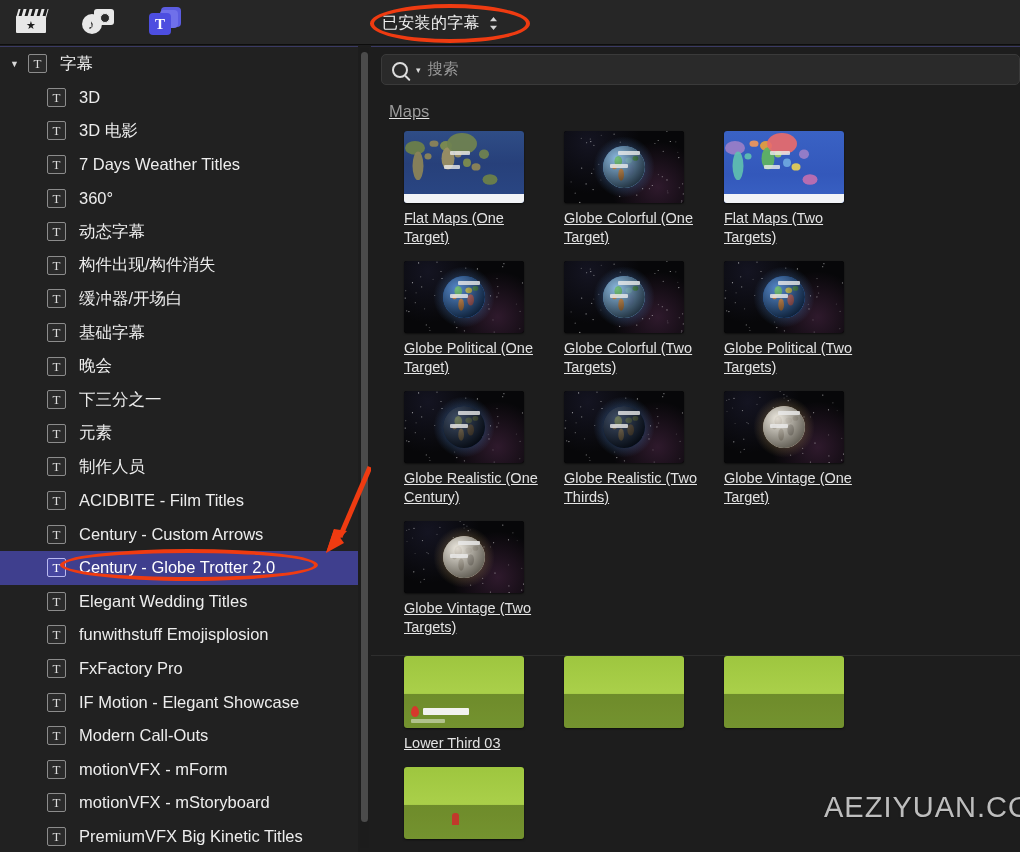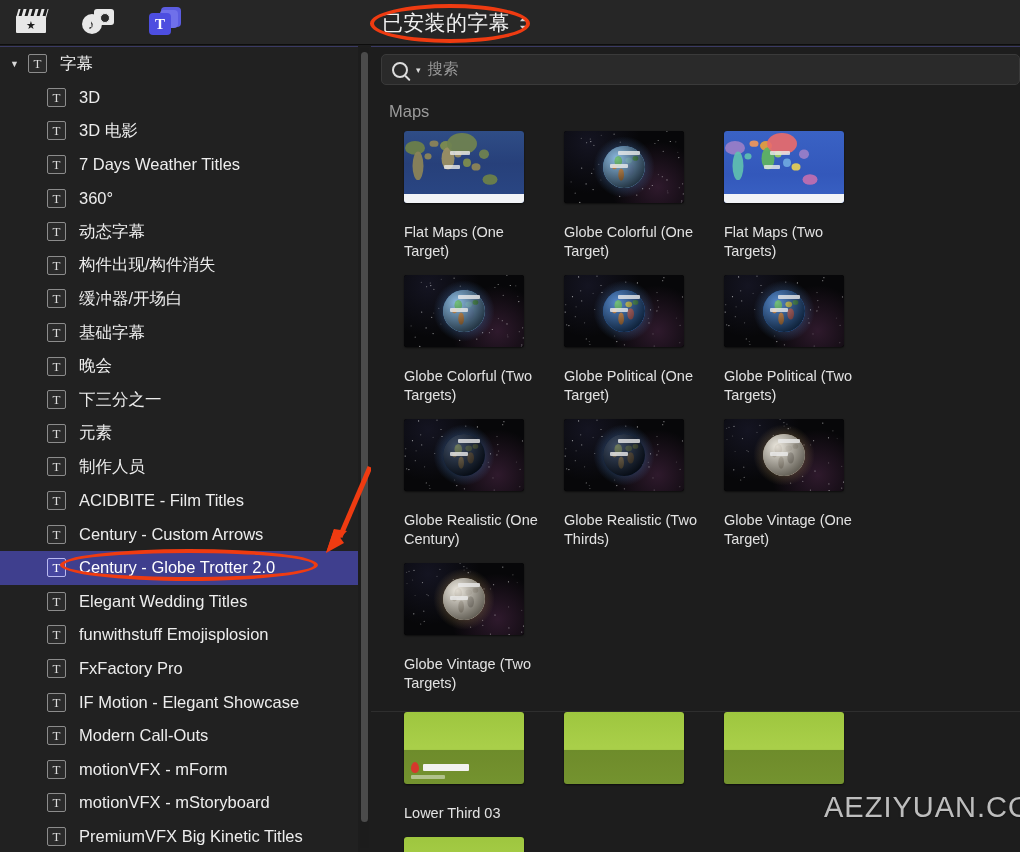--- a/index.html
+++ b/index.html
@@ -38,21 +38,21 @@
   .ico-title .back{ position:absolute; right:0; top:0; width:20px; height:20px; border-radius:4px; background:#5b5ce0;}
   .ico-title .back2{ position:absolute; right:3px; top:3px; width:18px; height:18px; border-radius:4px; background:#6f70ea;}
   .ico-title .front{ position:absolute; left:0; bottom:0; width:22px; height:22px; border-radius:4px;
       background:#4d4ee0; display:flex; align-items:center; justify-content:center; }
   .ico-title .front b{ color:#fff; font-family:"Liberation Serif", serif; font-size:15px; line-height:15px; font-weight:700;}
 
   .dropdown{
     position:absolute; left:382px; top:11px; height:24px;
     display:flex; align-items:center; gap:9px; cursor:default;
   }
-  .dropdown .dd-label{ font-size:21px; color:#f0f0f0; letter-spacing:.3px; }
+  .dropdown .dd-label{ font-size:16px; color:#f0f0f0; letter-spacing:.3px; }
   .dd-chev{ display:flex; flex-direction:column; gap:1px; line-height:6px; color:#cfcfcf; font-size:9px; }
 
   
   .anno-oval{
     position:absolute; left:370px; top:4px; width:160px; height:39px;
     border:4px solid #ef3b11; border-radius:50%/50%;
     pointer-events:none;
   }
 
   
@@ -102,34 +102,34 @@
     position:absolute; left:10px; top:7px; width:639px; height:31px;
     background:#2a2a2a; border:1px solid #3a3a3a; border-radius:5px;
     display:flex; align-items:center; padding-left:10px; gap:7px;
   }
   .mag{ width:16px; height:16px; border:2px solid #dcdcdc; border-radius:50%; position:relative; }
   .mag:after{ content:""; position:absolute; right:-5px; bottom:-3px; width:7px; height:2px;
       background:#dcdcdc; transform:rotate(45deg); border-radius:2px;}
   .mag-chev{ color:#dcdcdc; font-size:9px; margin-left:1px; }
   .search-ph{ color:#9a9a9a; font-size:15.5px; }
 
-  .scroll-area{ position:absolute; left:0; top:47px; width:649px; height:759px; overflow:hidden; }
+  .scroll-area{ position:absolute; left:0; top:47px; width:649px; height:759px; overflow:hidden;text-decoration:underline; }
 
   .sec-head{
     font-size:16.5px; color:#9b9b9b; padding:8px 0 10px 18px;
   }
   .sec-sep{ height:1px; background:#2e2e2e; margin:4px 0 0 0; }
 
   .grid{ display:flex; flex-wrap:wrap; padding-left:33px; }
   .cell{ width:160px; margin-bottom:14px; cursor:default; }
   .thumb{
     width:120px; height:72px; border-radius:3px; overflow:hidden; position:relative;
     background:#000; box-shadow:0 1px 2px rgba(0,0,0,.6);
   }
-  .cap{ font-size:14.5px; color:#e2e2e2; line-height:19px; margin-top:20px; width:135px; }
+  .cap{ font-size:14.5px; color:#e2e2e2; line-height:19px; margin-top:6px; width:135px; }
 
   
   .space{ position:absolute; inset:0; background:
       radial-gradient(circle at 78% 78%, rgba(120,60,110,.35) 0%, rgba(0,0,0,0) 42%),
       radial-gradient(circle at 20% 15%, rgba(40,40,70,.4) 0%, rgba(0,0,0,0) 45%),
       #070709;}
   .stars{ position:absolute; inset:0; opacity:.75;}
   .globe{ position:absolute; left:50%; top:50%; transform:translate(-50%,-50%);
       width:42px; height:42px; border-radius:50%; }
   .glow{ position:absolute; left:50%; top:50%; transform:translate(-50%,-50%);
@@ -431,20 +431,88 @@
               <div style="position:absolute;left:0;right:0;bottom:0;height:12%;background:#f2f4f7"></div>
               <div class="tag" style="left:46px;top:20px;width:20px;"></div>
               <div class="tag" style="left:40px;top:34px;width:16px;"></div>
             </div>
             <div class="cap">Flat Maps (Two Targets)</div>
           </div>
           <div class="cell">
             <div class="thumb">
               <div class="space"></div>
               <svg class="stars" viewBox="0 0 120 72">
+                <circle cx="29.1" cy="18.4" r="0.6" fill="#fff" opacity="0.29"></circle>
+                <circle cx="11.3" cy="41.7" r="0.6" fill="#fff" opacity="0.49"></circle>
+                <circle cx="86.5" cy="34.8" r="0.6" fill="#fff" opacity="0.73"></circle>
+                <circle cx="64.8" cy="27.7" r="0.6" fill="#fff" opacity="0.59"></circle>
+                <circle cx="116.1" cy="50.4" r="0.6" fill="#fff" opacity="0.38"></circle>
+                <circle cx="50.6" cy="61.0" r="0.6" fill="#fff" opacity="0.38"></circle>
+                <circle cx="38.0" cy="17.5" r="0.6" fill="#fff" opacity="0.88"></circle>
+                <circle cx="8.5" cy="21.7" r="0.6" fill="#fff" opacity="0.78"></circle>
+                <circle cx="12.1" cy="31.8" r="0.6" fill="#fff" opacity="0.36"></circle>
+                <circle cx="98.7" cy="5.7" r="0.6" fill="#fff" opacity="0.63"></circle>
+                <circle cx="78.4" cy="45.5" r="0.6" fill="#fff" opacity="0.46"></circle>
+                <circle cx="1.2" cy="37.1" r="0.6" fill="#fff" opacity="0.86"></circle>
+                <circle cx="37.0" cy="10.5" r="0.6" fill="#fff" opacity="0.71"></circle>
+                <circle cx="115.8" cy="67.7" r="0.6" fill="#fff" opacity="0.31"></circle>
+                <circle cx="47.7" cy="22.8" r="0.6" fill="#fff" opacity="0.64"></circle>
+                <circle cx="2.7" cy="49.8" r="0.6" fill="#fff" opacity="0.61"></circle>
+                <circle cx="30.7" cy="34.5" r="0.6" fill="#fff" opacity="0.49"></circle>
+                <circle cx="61.8" cy="7.1" r="0.6" fill="#fff" opacity="0.58"></circle>
+                <circle cx="25.9" cy="69.5" r="0.6" fill="#fff" opacity="0.48"></circle>
+                <circle cx="93.1" cy="35.8" r="0.6" fill="#fff" opacity="0.48"></circle>
+                <circle cx="73.4" cy="7.9" r="0.6" fill="#fff" opacity="0.86"></circle>
+                <circle cx="16.7" cy="15.8" r="0.6" fill="#fff" opacity="0.52"></circle>
+                <circle cx="93.0" cy="17.6" r="0.6" fill="#fff" opacity="0.46"></circle>
+                <circle cx="112.4" cy="43.1" r="0.6" fill="#fff" opacity="0.25"></circle>
+                <circle cx="4.9" cy="50.6" r="0.6" fill="#fff" opacity="0.90"></circle>
+                <circle cx="60.4" cy="69.8" r="0.6" fill="#fff" opacity="0.59"></circle>
+                <circle cx="89.0" cy="58.9" r="0.6" fill="#fff" opacity="0.33"></circle>
+                <circle cx="20.6" cy="47.8" r="0.6" fill="#fff" opacity="0.39"></circle>
+                <circle cx="25.3" cy="66.6" r="0.6" fill="#fff" opacity="0.37"></circle>
+                <circle cx="33.0" cy="1.2" r="0.6" fill="#fff" opacity="0.56"></circle>
+                <circle cx="93.8" cy="25.6" r="0.6" fill="#fff" opacity="0.56"></circle>
+                <circle cx="17.7" cy="25.9" r="0.6" fill="#fff" opacity="0.65"></circle>
+                <circle cx="94.6" cy="32.0" r="0.6" fill="#fff" opacity="0.43"></circle>
+                <circle cx="14.6" cy="1.9" r="0.6" fill="#fff" opacity="0.89"></circle>
+                <circle cx="67.6" cy="37.6" r="0.6" fill="#fff" opacity="0.22"></circle>
+                <circle cx="63.7" cy="25.2" r="0.6" fill="#fff" opacity="0.81"></circle>
+                <circle cx="52.8" cy="66.6" r="0.6" fill="#fff" opacity="0.86"></circle>
+                <circle cx="85.0" cy="47.9" r="0.6" fill="#fff" opacity="0.65"></circle>
+                <circle cx="90.2" cy="71.0" r="0.6" fill="#fff" opacity="0.47"></circle>
+                <circle cx="118.5" cy="21.9" r="0.6" fill="#fff" opacity="0.63"></circle>
+                <circle cx="99.9" cy="2.7" r="0.6" fill="#fff" opacity="0.71"></circle>
+                <circle cx="84.3" cy="43.3" r="0.6" fill="#fff" opacity="0.30"></circle>
+                <circle cx="1.7" cy="29.7" r="0.6" fill="#fff" opacity="0.40"></circle>
+                <circle cx="22.3" cy="63.9" r="0.6" fill="#fff" opacity="0.59"></circle>
+                <circle cx="75.8" cy="32.0" r="0.6" fill="#fff" opacity="0.46"></circle>
+                <circle cx="92.5" cy="36.0" r="0.6" fill="#fff" opacity="0.32"></circle>
+              </svg>
+              <div class="glow" style="background:radial-gradient(circle,rgba(90,150,230,.40) 28%,rgba(0,0,0,0) 70%)"></div>
+              <div class="globe" style="background:#2b6bbd;overflow:hidden;position:absolute">
+                <svg viewBox="0 0 44 44" style="position:absolute;inset:0;width:100%;height:100%">
+                  <ellipse cx="16" cy="16" rx="4" ry="5.5" fill="#4fae5a"></ellipse>
+                  <ellipse cx="19" cy="30" rx="3" ry="6.5" fill="#e08a3a"></ellipse>
+                  <ellipse cx="27" cy="15" rx="3.5" ry="3" fill="#d8d04a"></ellipse>
+                  <ellipse cx="29" cy="25" rx="3.5" ry="6" fill="#d86a6a"></ellipse>
+                  <ellipse cx="34" cy="13" rx="3" ry="2.5" fill="#4fae5a"></ellipse>
+                  <ellipse cx="12" cy="22" rx="2.5" ry="2.5" fill="#e08a3a"></ellipse>
+                </svg>
+                <div style="position:absolute;inset:0;border-radius:50%;background:radial-gradient(circle at 33% 30%, rgba(255,255,255,.20) 0%, rgba(0,0,0,.72) 80%)"></div>
+              </div>
+              <div class="tag" style="left:54px;top:20px;width:22px;"></div>
+              <div class="tag" style="left:46px;top:33px;width:18px;"></div>
+            </div>
+            <div class="cap">Globe Political (One Target)</div>
+          </div>
+          <div class="cell">
+            <div class="thumb">
+              <div class="space"></div>
+              <svg class="stars" viewBox="0 0 120 72">
                 <circle cx="48.8" cy="33.1" r="0.6" fill="#fff" opacity="0.84"></circle>
                 <circle cx="17.7" cy="37.1" r="0.6" fill="#fff" opacity="0.82"></circle>
                 <circle cx="103.0" cy="48.9" r="0.6" fill="#fff" opacity="0.74"></circle>
                 <circle cx="114.8" cy="26.6" r="0.6" fill="#fff" opacity="0.89"></circle>
                 <circle cx="102.9" cy="0.1" r="0.6" fill="#fff" opacity="0.86"></circle>
                 <circle cx="117.4" cy="71.4" r="0.6" fill="#fff" opacity="0.25"></circle>
                 <circle cx="88.3" cy="54.5" r="0.6" fill="#fff" opacity="0.75"></circle>
                 <circle cx="65.5" cy="51.5" r="0.6" fill="#fff" opacity="0.55"></circle>
                 <circle cx="99.2" cy="20.3" r="0.6" fill="#fff" opacity="0.63"></circle>
                 <circle cx="119.3" cy="62.9" r="0.6" fill="#fff" opacity="0.60"></circle>
@@ -561,88 +629,20 @@
                   <ellipse cx="27" cy="15" rx="3.5" ry="3" fill="#d8d04a"></ellipse>
                   <ellipse cx="29" cy="25" rx="3.5" ry="6" fill="#d86a6a"></ellipse>
                   <ellipse cx="34" cy="13" rx="3" ry="2.5" fill="#4fae5a"></ellipse>
                   <ellipse cx="12" cy="22" rx="2.5" ry="2.5" fill="#e08a3a"></ellipse>
                 </svg>
                 <div style="position:absolute;inset:0;border-radius:50%;background:radial-gradient(circle at 33% 30%, rgba(255,255,255,.20) 0%, rgba(0,0,0,.72) 80%)"></div>
               </div>
               <div class="tag" style="left:54px;top:20px;width:22px;"></div>
               <div class="tag" style="left:46px;top:33px;width:18px;"></div>
             </div>
-            <div class="cap">Globe Political (One Target)</div>
-          </div>
-          <div class="cell">
-            <div class="thumb">
-              <div class="space"></div>
-              <svg class="stars" viewBox="0 0 120 72">
-                <circle cx="29.1" cy="18.4" r="0.6" fill="#fff" opacity="0.29"></circle>
-                <circle cx="11.3" cy="41.7" r="0.6" fill="#fff" opacity="0.49"></circle>
-                <circle cx="86.5" cy="34.8" r="0.6" fill="#fff" opacity="0.73"></circle>
-                <circle cx="64.8" cy="27.7" r="0.6" fill="#fff" opacity="0.59"></circle>
-                <circle cx="116.1" cy="50.4" r="0.6" fill="#fff" opacity="0.38"></circle>
-                <circle cx="50.6" cy="61.0" r="0.6" fill="#fff" opacity="0.38"></circle>
-                <circle cx="38.0" cy="17.5" r="0.6" fill="#fff" opacity="0.88"></circle>
-                <circle cx="8.5" cy="21.7" r="0.6" fill="#fff" opacity="0.78"></circle>
-                <circle cx="12.1" cy="31.8" r="0.6" fill="#fff" opacity="0.36"></circle>
-                <circle cx="98.7" cy="5.7" r="0.6" fill="#fff" opacity="0.63"></circle>
-                <circle cx="78.4" cy="45.5" r="0.6" fill="#fff" opacity="0.46"></circle>
-                <circle cx="1.2" cy="37.1" r="0.6" fill="#fff" opacity="0.86"></circle>
-                <circle cx="37.0" cy="10.5" r="0.6" fill="#fff" opacity="0.71"></circle>
-                <circle cx="115.8" cy="67.7" r="0.6" fill="#fff" opacity="0.31"></circle>
-                <circle cx="47.7" cy="22.8" r="0.6" fill="#fff" opacity="0.64"></circle>
-                <circle cx="2.7" cy="49.8" r="0.6" fill="#fff" opacity="0.61"></circle>
-                <circle cx="30.7" cy="34.5" r="0.6" fill="#fff" opacity="0.49"></circle>
-                <circle cx="61.8" cy="7.1" r="0.6" fill="#fff" opacity="0.58"></circle>
-                <circle cx="25.9" cy="69.5" r="0.6" fill="#fff" opacity="0.48"></circle>
-                <circle cx="93.1" cy="35.8" r="0.6" fill="#fff" opacity="0.48"></circle>
-                <circle cx="73.4" cy="7.9" r="0.6" fill="#fff" opacity="0.86"></circle>
-                <circle cx="16.7" cy="15.8" r="0.6" fill="#fff" opacity="0.52"></circle>
-                <circle cx="93.0" cy="17.6" r="0.6" fill="#fff" opacity="0.46"></circle>
-                <circle cx="112.4" cy="43.1" r="0.6" fill="#fff" opacity="0.25"></circle>
-                <circle cx="4.9" cy="50.6" r="0.6" fill="#fff" opacity="0.90"></circle>
-                <circle cx="60.4" cy="69.8" r="0.6" fill="#fff" opacity="0.59"></circle>
-                <circle cx="89.0" cy="58.9" r="0.6" fill="#fff" opacity="0.33"></circle>
-                <circle cx="20.6" cy="47.8" r="0.6" fill="#fff" opacity="0.39"></circle>
-                <circle cx="25.3" cy="66.6" r="0.6" fill="#fff" opacity="0.37"></circle>
-                <circle cx="33.0" cy="1.2" r="0.6" fill="#fff" opacity="0.56"></circle>
-                <circle cx="93.8" cy="25.6" r="0.6" fill="#fff" opacity="0.56"></circle>
-                <circle cx="17.7" cy="25.9" r="0.6" fill="#fff" opacity="0.65"></circle>
-                <circle cx="94.6" cy="32.0" r="0.6" fill="#fff" opacity="0.43"></circle>
-                <circle cx="14.6" cy="1.9" r="0.6" fill="#fff" opacity="0.89"></circle>
-                <circle cx="67.6" cy="37.6" r="0.6" fill="#fff" opacity="0.22"></circle>
-                <circle cx="63.7" cy="25.2" r="0.6" fill="#fff" opacity="0.81"></circle>
-                <circle cx="52.8" cy="66.6" r="0.6" fill="#fff" opacity="0.86"></circle>
-                <circle cx="85.0" cy="47.9" r="0.6" fill="#fff" opacity="0.65"></circle>
-                <circle cx="90.2" cy="71.0" r="0.6" fill="#fff" opacity="0.47"></circle>
-                <circle cx="118.5" cy="21.9" r="0.6" fill="#fff" opacity="0.63"></circle>
-                <circle cx="99.9" cy="2.7" r="0.6" fill="#fff" opacity="0.71"></circle>
-                <circle cx="84.3" cy="43.3" r="0.6" fill="#fff" opacity="0.30"></circle>
-                <circle cx="1.7" cy="29.7" r="0.6" fill="#fff" opacity="0.40"></circle>
-                <circle cx="22.3" cy="63.9" r="0.6" fill="#fff" opacity="0.59"></circle>
-                <circle cx="75.8" cy="32.0" r="0.6" fill="#fff" opacity="0.46"></circle>
-                <circle cx="92.5" cy="36.0" r="0.6" fill="#fff" opacity="0.32"></circle>
-              </svg>
-              <div class="glow" style="background:radial-gradient(circle,rgba(90,150,230,.40) 28%,rgba(0,0,0,0) 70%)"></div>
-              <div class="globe" style="background:#2b6bbd;overflow:hidden;position:absolute">
-                <svg viewBox="0 0 44 44" style="position:absolute;inset:0;width:100%;height:100%">
-                  <ellipse cx="16" cy="16" rx="4" ry="5.5" fill="#4fae5a"></ellipse>
-                  <ellipse cx="19" cy="30" rx="3" ry="6.5" fill="#e08a3a"></ellipse>
-                  <ellipse cx="27" cy="15" rx="3.5" ry="3" fill="#d8d04a"></ellipse>
-                  <ellipse cx="29" cy="25" rx="3.5" ry="6" fill="#d86a6a"></ellipse>
-                  <ellipse cx="34" cy="13" rx="3" ry="2.5" fill="#4fae5a"></ellipse>
-                  <ellipse cx="12" cy="22" rx="2.5" ry="2.5" fill="#e08a3a"></ellipse>
-                </svg>
-                <div style="position:absolute;inset:0;border-radius:50%;background:radial-gradient(circle at 33% 30%, rgba(255,255,255,.20) 0%, rgba(0,0,0,.72) 80%)"></div>
-              </div>
-              <div class="tag" style="left:54px;top:20px;width:22px;"></div>
-              <div class="tag" style="left:46px;top:33px;width:18px;"></div>
-            </div>
             <div class="cap">Globe Political (Two Targets)</div>
           </div>
           <div class="cell">
             <div class="thumb">
               <div class="space"></div>
               <svg class="stars" viewBox="0 0 120 72">
                 <circle cx="29.1" cy="18.4" r="0.6" fill="#fff" opacity="0.29"></circle>
                 <circle cx="11.3" cy="41.7" r="0.6" fill="#fff" opacity="0.49"></circle>
                 <circle cx="86.5" cy="34.8" r="0.6" fill="#fff" opacity="0.73"></circle>
                 <circle cx="64.8" cy="27.7" r="0.6" fill="#fff" opacity="0.59"></circle>

